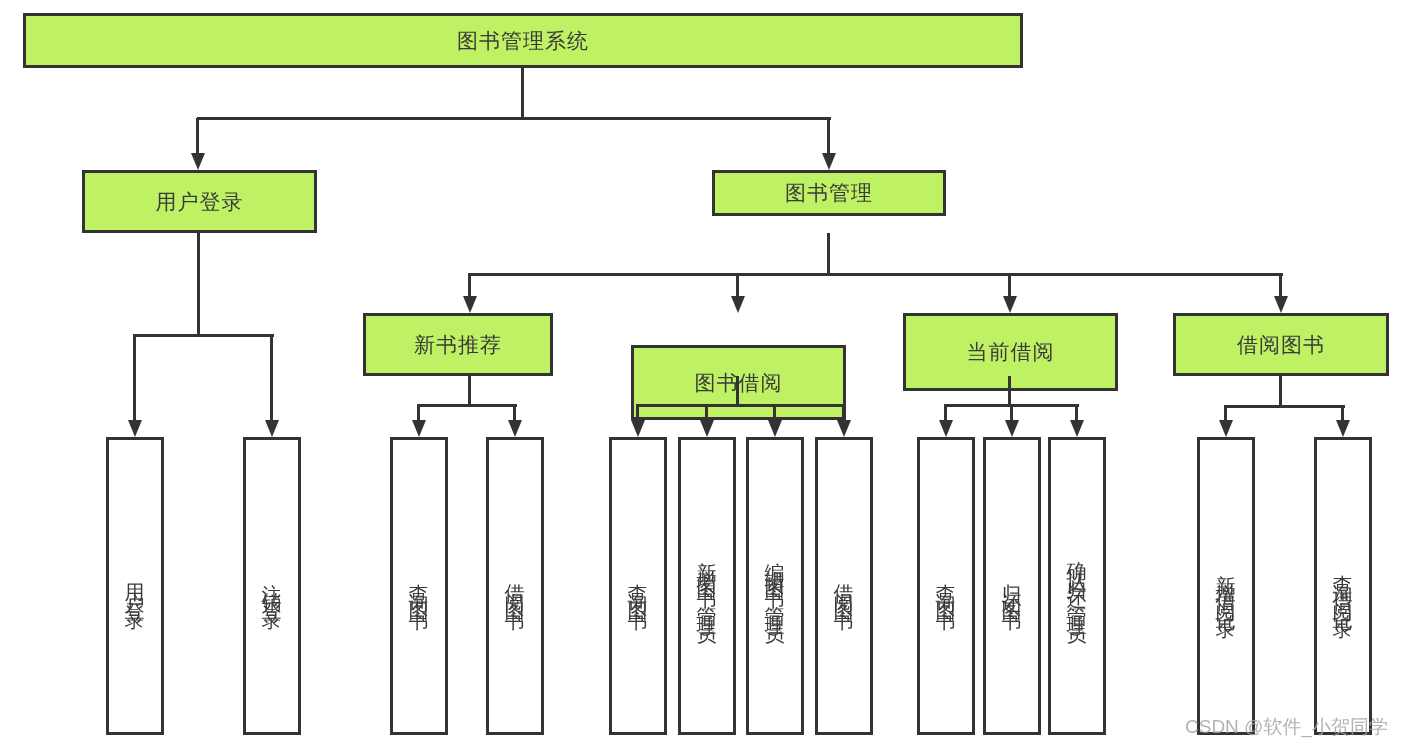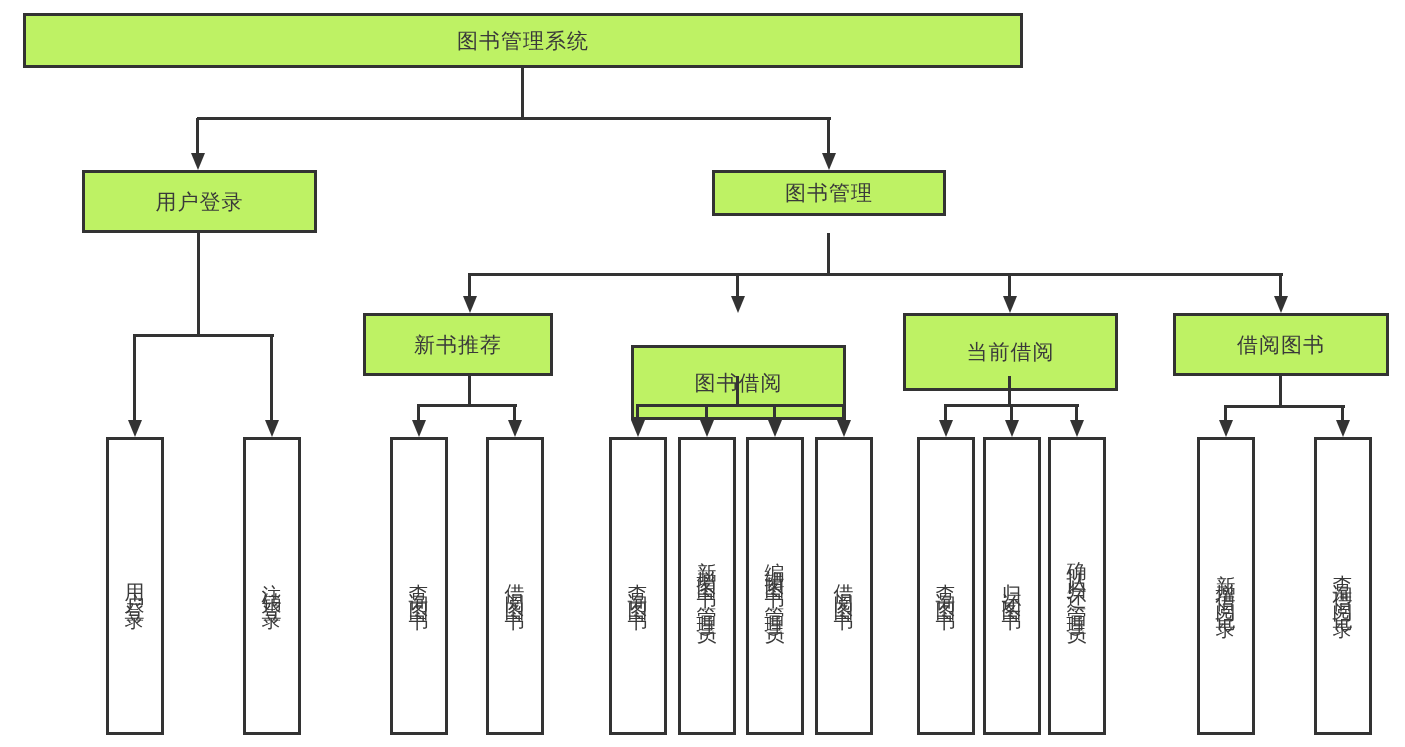--- a/index.html
+++ b/index.html
@@ -185,13 +185,14 @@
       <div class="vline" style="left: 1075px; top: 405px; height: 17px;"></div>
       <div class="arrow" style="left: 1070px; top: 420px;"></div>
       <div class="vline" style="left: 1279px; top: 376px; height: 32px;"></div>
       <div class="hline" style="left: 1224px; top: 405px; width: 121px;"></div>
       <div class="vline" style="left: 1224px; top: 406px; height: 16px;"></div>
       <div class="arrow" style="left: 1219px; top: 420px;"></div>
       <div class="vline" style="left: 1341px; top: 406px; height: 16px;"></div>
       <div class="arrow" style="left: 1336px; top: 420px;"></div>
     </div>
 
+  <div class="watermark">CSDN @软件_小贺同学</div>
 </div>
 
 </body></html>

